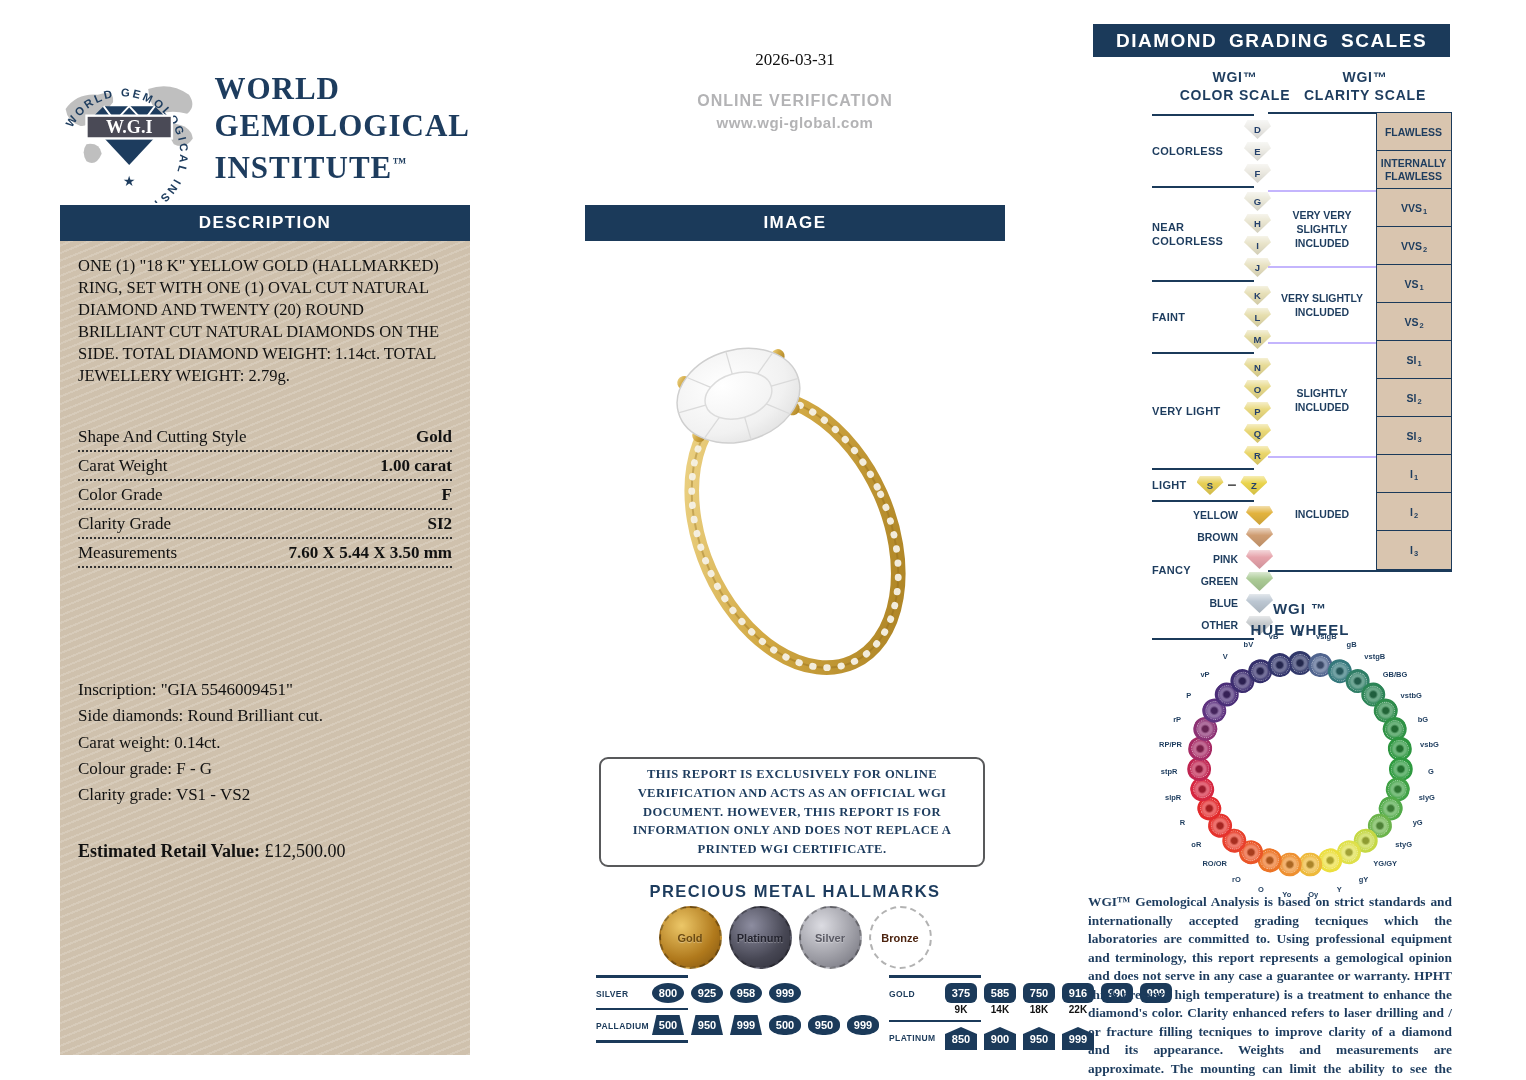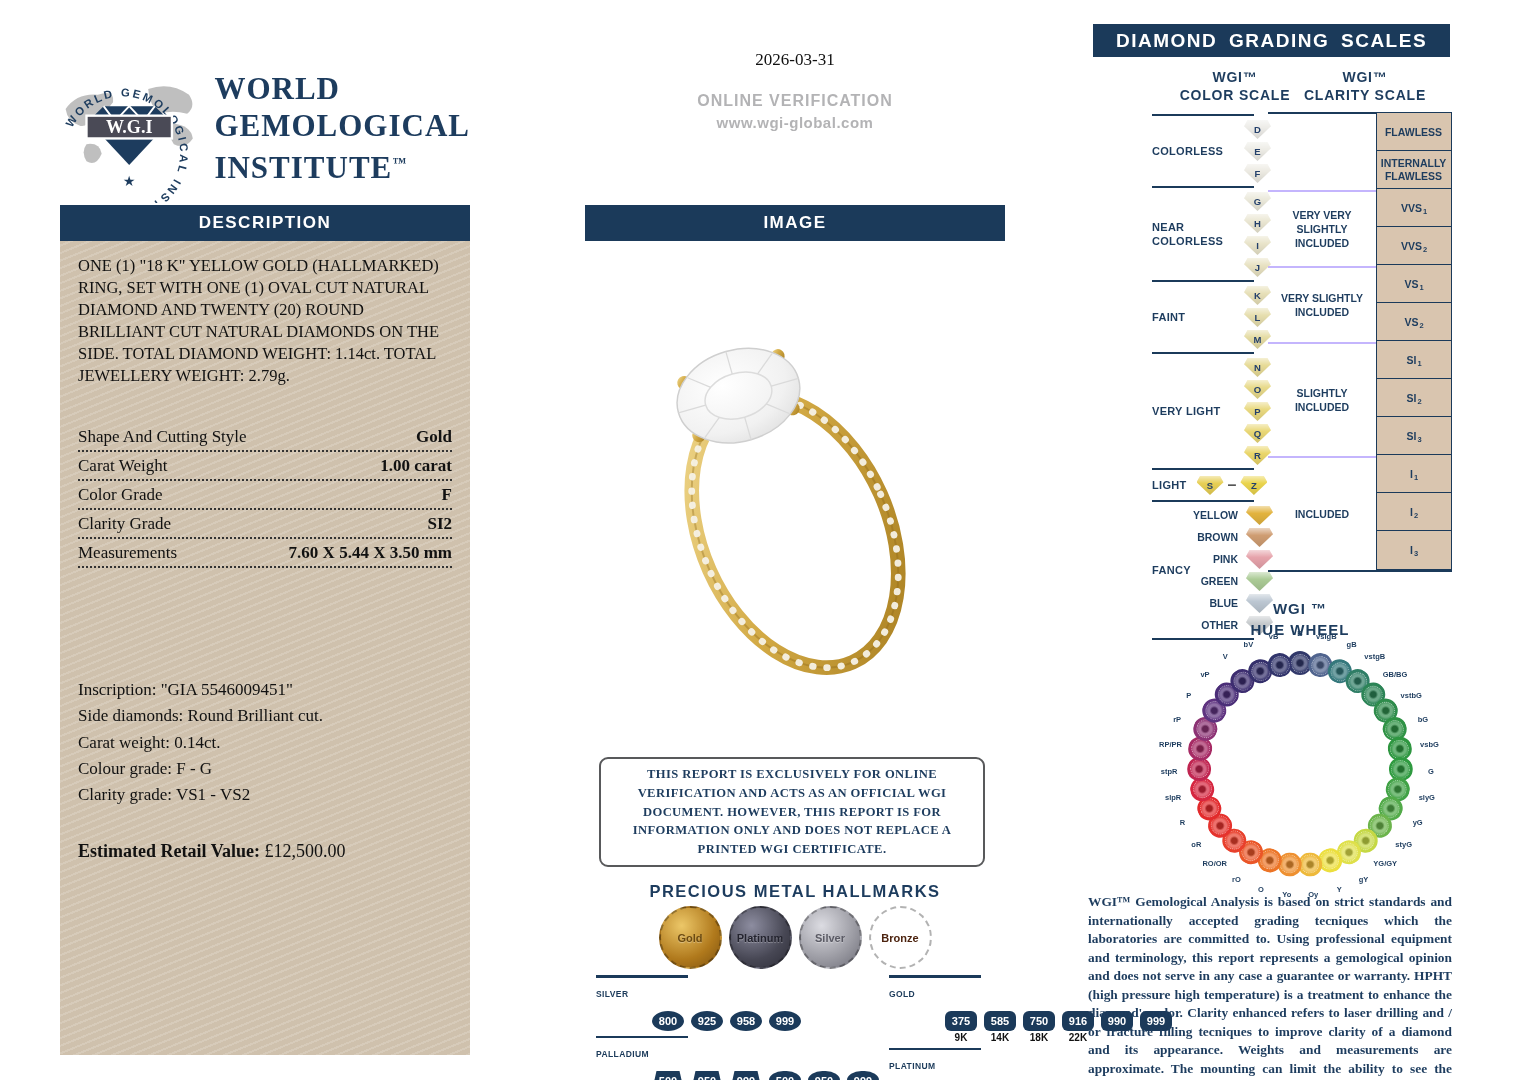--- a/index.html
+++ b/index.html
@@ -53,21 +53,21 @@
   .m-gold{background:radial-gradient(circle at 35% 30%,#ecc768,#b0791c 60%,#7e5310);color:#6b4a10;}
   .m-plat{background:radial-gradient(circle at 35% 30%,#8d8da0,#474754 60%,#2e2e38);color:#23232e;}
   .m-silv{background:radial-gradient(circle at 35% 30%,#dcdce2,#9a9aa2 60%,#6e6e78);color:#5a5a64;}
   .m-bron{background:radial-gradient(circle at 35% 30%,#c98050,#7e4526 60%,#55290f;);color:#4d2410;}
   .medal span{text-shadow:0 1px 1px rgba(255,255,255,.35);}
   .hm-area{position:absolute;left:596px;top:972px;width:400px;display:flex;gap:10px;}
   .hm-col{display:flex;flex-direction:column;}
   .hm-rule{height:2.5px;background:#1b3a5a;width:92px;margin:3px 0;}
   .hm-row{display:flex;align-items:flex-start;margin:2px 0;}
   .hm-sec{font:bold 8.5px "Liberation Sans",sans-serif;color:#1b3a5a;letter-spacing:.4px;width:56px;padding-top:6px;}
-  .hm-marks{display:flex;gap:7px;align-items:flex-start;margin-top:28px;}
+  .hm-marks{display:flex;gap:7px;align-items:flex-start;}
   .hm{height:20px;min-width:32px;background:#1b3a5a;color:#fff;font:bold 11px "Liberation Sans",sans-serif;
       display:flex;align-items:center;justify-content:center;box-sizing:border-box;padding:0 2px;}
   .hm.oval{border-radius:50%;}
   .hm.trap{clip-path:polygon(14% 0,86% 0,100% 100%,0 100%);}
   .hm.tref{border-radius:45%;}
   .hm.rect{border-radius:6px;}
   .hm.house{clip-path:polygon(50% 0,100% 30%,100% 100%,0 100%,0 30%);height:23px;}
   .hm-k{font:bold 10px "Liberation Sans",sans-serif;color:#111;text-align:center;margin-top:1px;}
 
   

